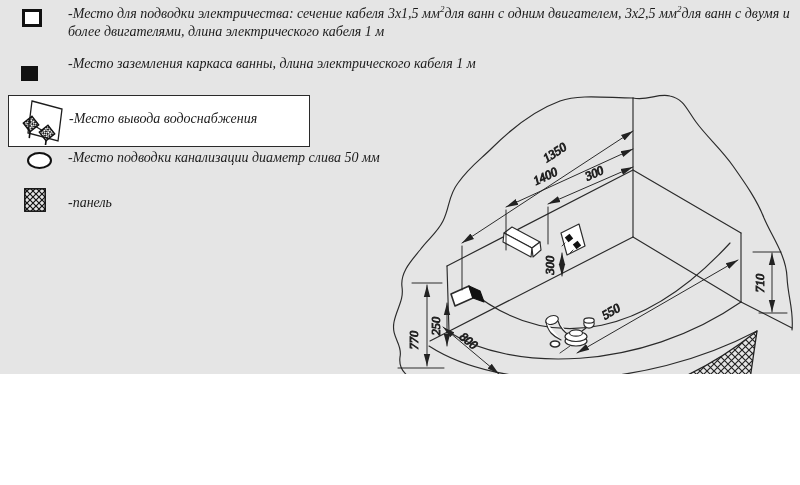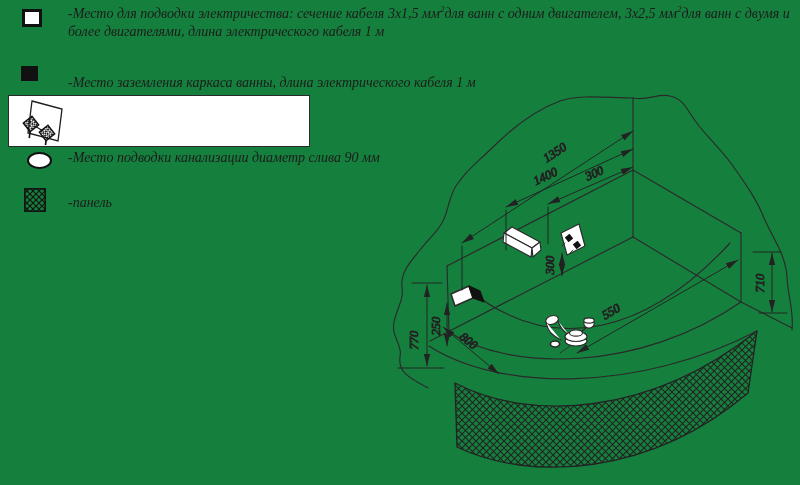--- a/index.html
+++ b/index.html
@@ -1,16 +1,16 @@
 <!DOCTYPE html>
 <html><head>
 <meta charset="utf-8">
 <style>
   html,body{margin:0;padding:0;background:#ffffff;}
-  #stage{position:relative;width:800px;height:485px;background:#15803d;overflow:hidden;
+  #stage{position:relative;width:800px;height:374px;background:#e5e5e5;overflow:hidden;
          font-family:"Liberation Serif",serif;color:#1b1b1b;}
   .legend-text{font-style:italic;font-size:14px;line-height:17.5px;color:#1b1b1b;}
   sup.sq{font-size:9px;line-height:0;vertical-align:super;}
   .abs{position:absolute;}
   .sym-open-square{width:14px;height:12px;border:3.4px solid #111;background:#fff;}
   .sym-filled-square{width:17px;height:15px;background:#111;}
   .sym-ellipse{width:21px;height:13px;border:2.3px solid #111;border-radius:50%;background:#fff;}
   .water-box{border:1.6px solid #2a2a2a;background:#fff;}
   svg text.dim{font-family:"Liberation Serif",serif;font-style:italic;font-size:12.5px;fill:#1c1c1c;}
 </style>
@@ -24,46 +24,47 @@
     <div class="abs" style="left:22px;top:9px;">
       <div class="sym-open-square"></div>
     </div>
     <div class="abs legend-text" style="left:68px;top:5px;width:732px;">
       <span>-Место для подводки электричества: сечение кабеля 3х1,5 мм</span><sup class="sq">2</sup><span>для ванн с одним двигателем, 3х2,5 мм</span><sup class="sq">2</sup><span>для ванн с двумя и более двигателями, длина электрического кабеля 1 м</span>
     </div>
 
     <div class="abs" style="left:21px;top:66px;">
       <div class="sym-filled-square"></div>
     </div>
-    <div class="abs legend-text" style="left:68px;top:74px;width:720px;">-Место заземления каркаса ванны, длина электрического кабеля 1 м</div>
+    <div class="abs legend-text" style="left:68px;top:55px;width:720px;">-Место заземления каркаса ванны, длина электрического кабеля 1 м</div>
 
     <div class="abs water-box" style="left:8px;top:95px;width:300px;height:50px;">
       <svg class="abs" style="left:8px;top:2px;" width="52" height="47" viewBox="0 0 52 47">
         <defs>
           <pattern id="xh3" width="3" height="3" patternUnits="userSpaceOnUse">
             <path d="M0,0 L3,3 M3,0 L0,3" stroke="#111" stroke-width="0.9"></path>
           </pattern>
         </defs>
         <polygon points="15,3 45,11 41,43 11,35" fill="#fff" stroke="#1c1c1c" stroke-width="1.3"></polygon>
         <line x1="18" y1="28" x2="26" y2="33" stroke="#1c1c1c" stroke-width="1.2"></line>
         <g transform="rotate(-38 14 26)">
           <rect x="8.5" y="20.5" width="11" height="11" fill="url(#xh3)" stroke="#111" stroke-width="1.4"></rect>
           <line x1="8.5" y1="31.5" x2="4" y2="36" stroke="#111" stroke-width="1.6"></line>
         </g>
         <g transform="rotate(-38 30 35)">
           <rect x="24.5" y="29.5" width="11" height="11" fill="url(#xh3)" stroke="#111" stroke-width="1.4"></rect>
           <line x1="24.5" y1="40.5" x2="20" y2="45" stroke="#111" stroke-width="1.6"></line>
         </g>
       </svg>
+      <div class="abs legend-text" style="left:60px;top:14px;width:235px;">-Место вывода водоснабжения</div>
     </div>
 
     <div class="abs" style="left:27px;top:152px;">
       <div class="sym-ellipse"></div>
     </div>
-    <div class="abs legend-text" style="left:68px;top:149px;width:720px;">-Место подводки канализации диаметр слива 90 мм</div>
+    <div class="abs legend-text" style="left:68px;top:149px;width:720px;">-Место подводки канализации диаметр слива 50 мм</div>
 
     <svg class="abs" style="left:24px;top:188px;" width="22" height="24" viewBox="0 0 22 24">
       <defs>
         <pattern id="xh1" width="6" height="6" patternUnits="userSpaceOnUse">
           <path d="M0,0 L6,6 M6,0 L0,6" stroke="#111" stroke-width="1.2"></path>
         </pattern>
       </defs>
       <rect x="0.8" y="0.8" width="20.4" height="22.4" fill="url(#xh1)" stroke="#111" stroke-width="1.5"></rect>
     </svg>
     <div class="abs legend-text" style="left:68px;top:194px;width:300px;font-style:italic;">-панель</div>

